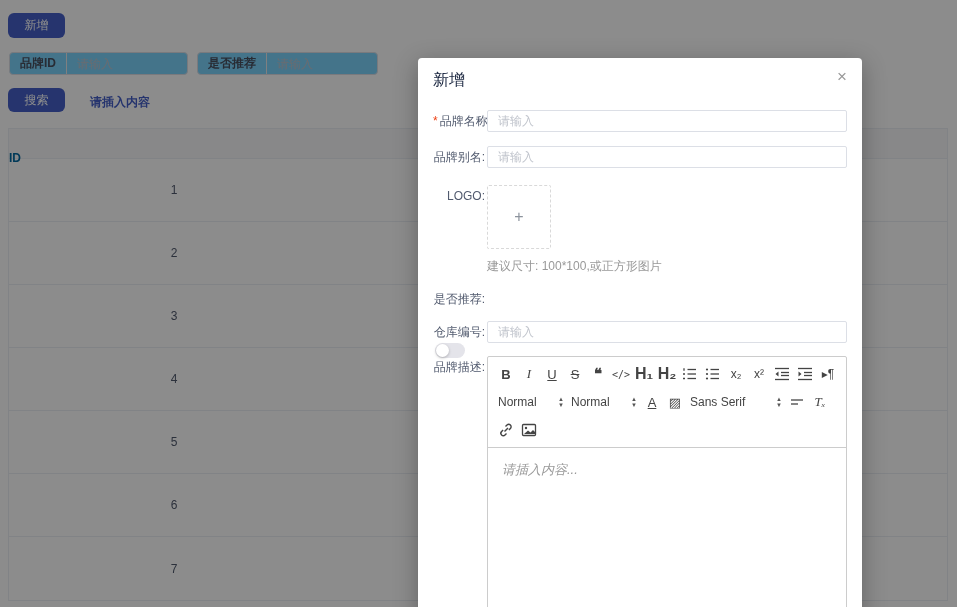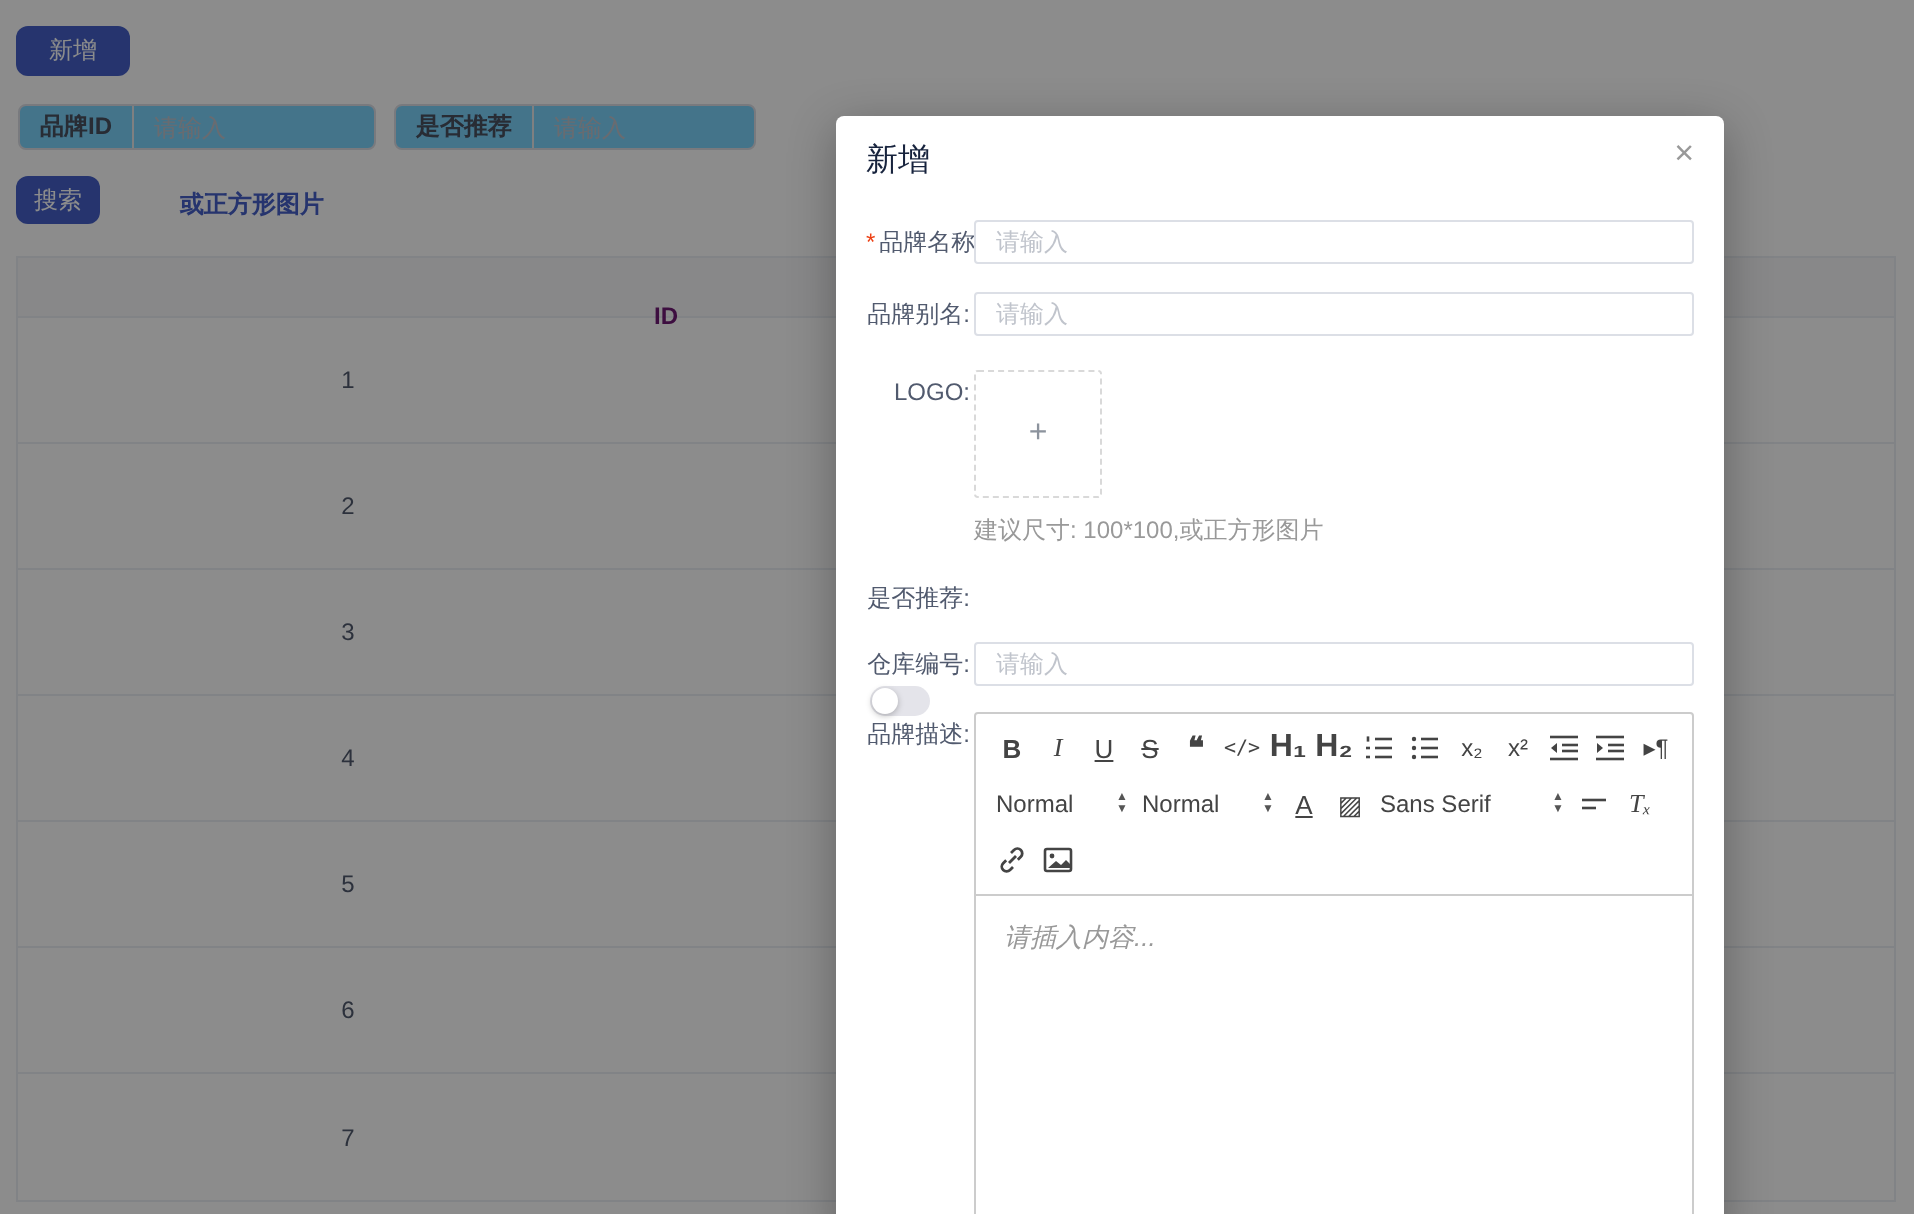--- a/index.html
+++ b/index.html
@@ -7,21 +7,21 @@
   body { position: relative; font-family: "Liberation Sans", sans-serif; background: #fff; }
 
   
   .page { position: absolute; inset: 0; background: #fff; }
   .btn-primary {
     position: absolute; background: #4560c8; color: #fff; border: none;
     border-radius: 6px; font-size: 12px; font-family: "Liberation Sans", sans-serif;
     cursor: pointer; display: flex; align-items: center; justify-content: center;
   }
   #add-btn    { left: 8px; top: 13px;  width: 57px; height: 25px; }
-  #search-btn { left: 8px; top: 88px;  width: 42px; height: 24px; font-family: Liberation Serif, serif; }
+  #search-btn { left: 8px; top: 88px;  width: 57px; height: 24px; font-family: Liberation Serif, serif; }
   .reset-link {
     position: absolute; left: 90px; top: 94px; font-size: 12px; font-weight: 700;
     color: #4560c8; cursor: pointer;
   }
   .filter-group {
     position: absolute; top: 52px; height: 23px; background: #7dd3fc;
     border: 1px solid #dcdfe6; border-radius: 4px; display: flex; align-items: center;
   }
   #filter-brand-id   { left: 9px;   width: 179px; }
   #filter-brand-name { left: 197px; width: 181px; }
@@ -31,21 +31,21 @@
     width: 100%; border: none; outline: none; font-size: 12px; padding-left: 10px;
     color: #515a6e; background: transparent; font-family: "Liberation Sans", sans-serif;
   }
   .fg-field input::placeholder { color: #c0c4cc; }
 
   .data-table {
     position: absolute; left: 8px; top: 128px; width: 940px;
     border: 1px solid #ebeef5; background: #fff;
   }
   .thead { height: 30px; background: #f8f8f9; border-bottom: 1px solid #ebeef5; display: flex; align-items: center; }
-  .th-id { width: 330px; text-align: right; font-size: 12px; font-weight: 700; color: #701a75; margin-top: 28px; }
+  .th-id { width: 330px; text-align: left; font-size: 12px; font-weight: 700; color: #0369a1; margin-top: 28px; }
   .trow  { height: 63px; border-bottom: 1px solid #ebeef5; display: flex; align-items: center; }
   .trow:last-child { border-bottom: none; }
   .td-id { width: 330px; text-align: center; font-size: 12px; color: #515a6e; }
 
   
   .overlay { position: absolute; inset: 0; background: rgba(0,0,0,0.45); }
 
   
   .modal {
     position: absolute; left: 418px; top: 58px; width: 444px; height: 560px;
@@ -144,21 +144,21 @@
   </div>
 
   <div class="filter-group" id="filter-brand-name">
     <span class="fg-label">是否推荐</span>
     <span class="fg-field">
       <input type="text" placeholder="请输入" style="">
     </span>
   </div>
 
   <button class="btn-primary" id="search-btn">搜索</button>
-  <span class="reset-link">或正方形图片</span>
+  <span class="reset-link">请插入内容</span>
 
   <div class="data-table">
     <div class="thead">
       <div class="th-id">ID</div>
     </div>
     <div class="trow">
       <div class="td-id">1</div>
     </div>
     <div class="trow">
       <div class="td-id">2</div>

